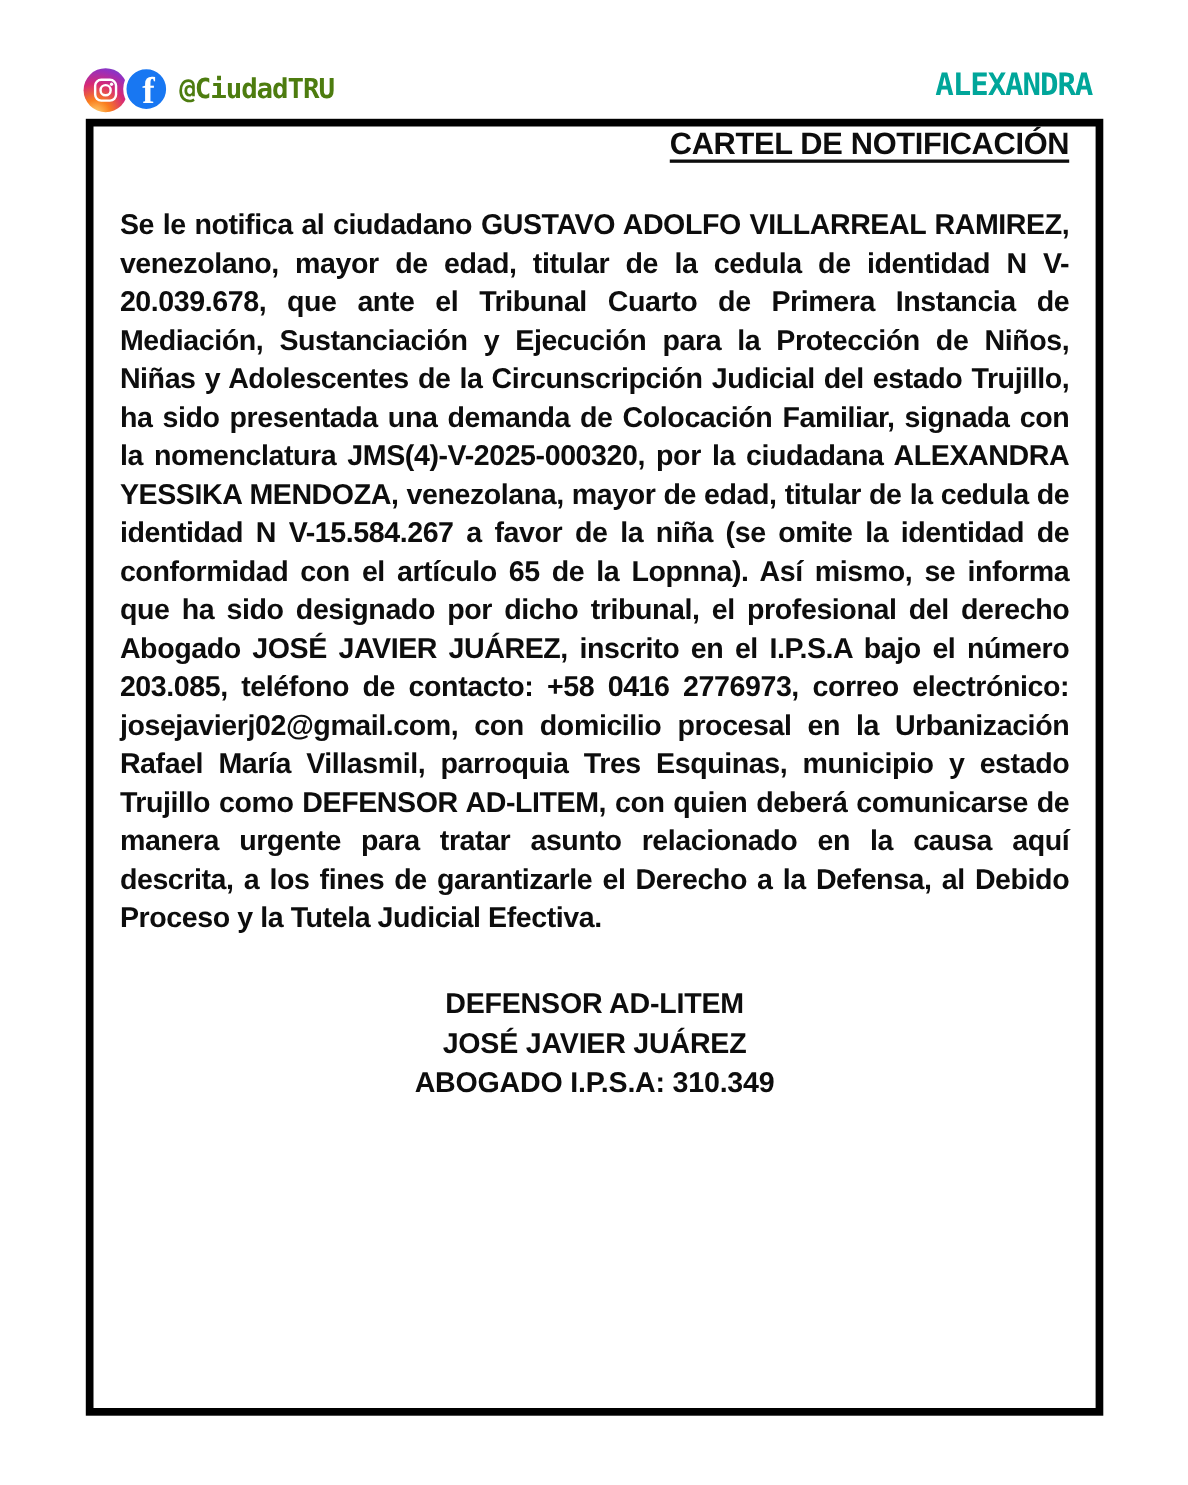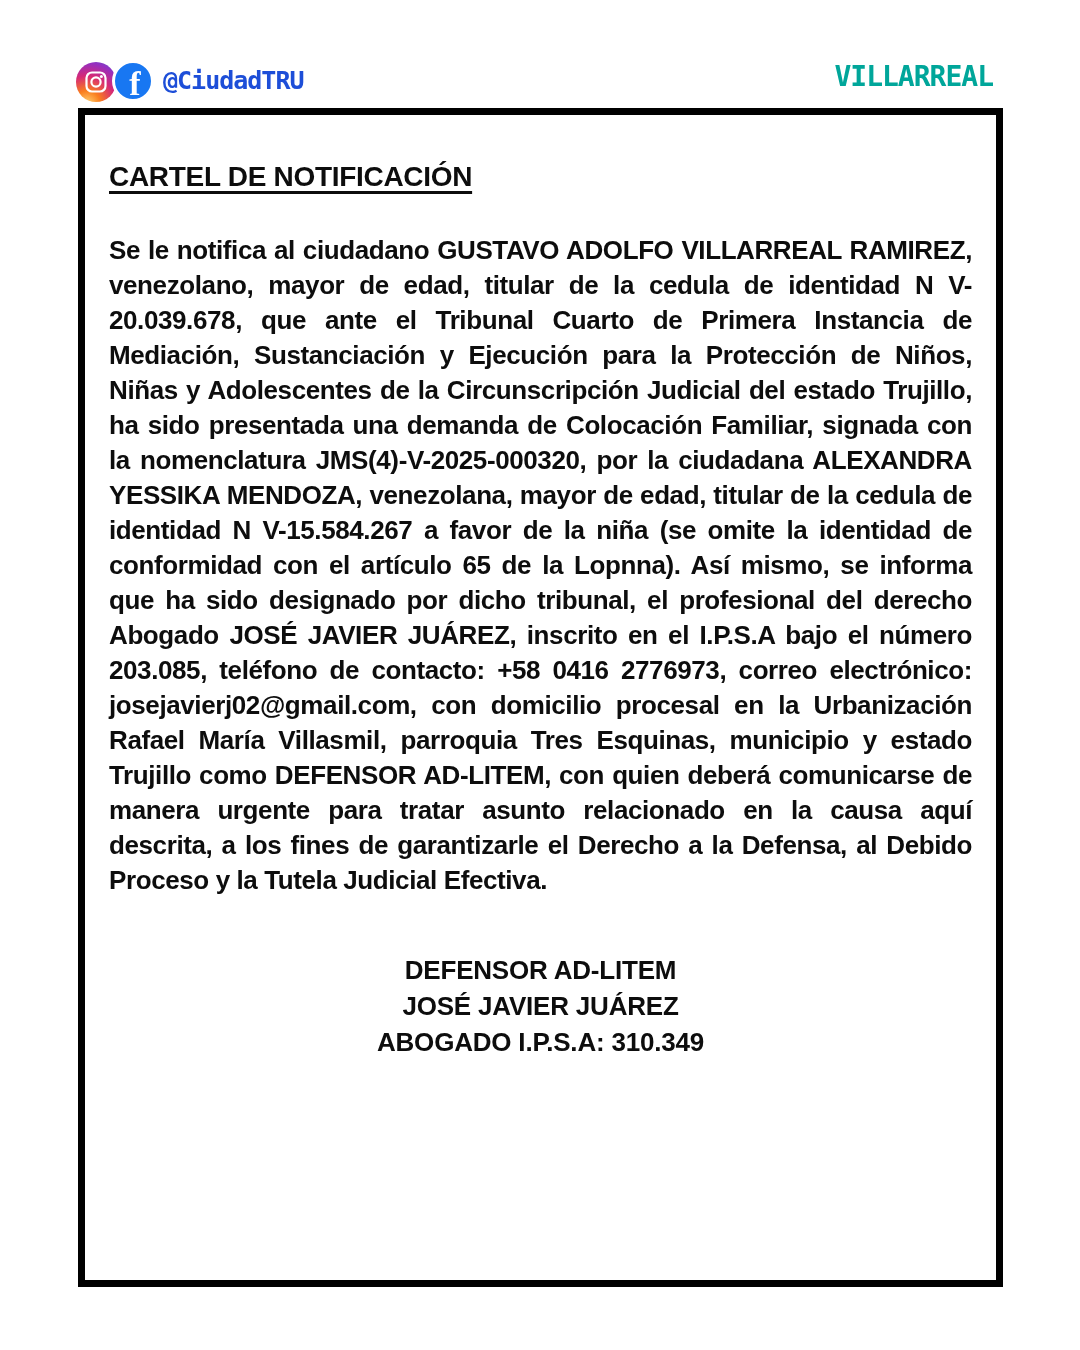--- a/index.html
+++ b/index.html
@@ -36,21 +36,21 @@
   .fb-f {
     color: #ffffff; font-family: "Liberation Serif", serif;
     font-weight: bold; font-size: 34px; line-height: 30px;
     margin-right: -4px;
   }
 
   .handle {
     position: absolute; left: 163px; top: 66px;
     font-family: "DejaVu Sans Mono", monospace;
     font-weight: bold; font-size: 25px; letter-spacing: -1px;
-    color: #1d4ed8;
+    color: #4d7c0f;
   }
 
   .date-line {
     position: absolute; left: 50%; top: 68px; transform: translateX(-50%);
     font-size: 17.5px; font-weight: bold; letter-spacing: -0.2px;
     white-space: nowrap; color: #111111;
   }
 
   .publicidad {
     position: absolute; right: 87px; top: 60px;
@@ -60,35 +60,34 @@
 
   
   .notice-box {
     position: absolute; left: 78px; top: 108px;
     width: 925px; height: 1179px;
     border: 7px solid #000000;
     background: #ffffff;
     padding: 0 24px;
   }
   .notice-title {
-    margin-top: 46px;
-    text-align: left;
+    text-align: right;
     font-size: 28px; font-weight: bold; letter-spacing: -0.3px;
     text-decoration: underline;
     text-underline-offset: 5px;
     text-decoration-thickness: 3px;
   }
   .notice-body {
     margin-top: 40px;
     font-size: 26px; font-weight: bold;
     letter-spacing: -0.4px;
     line-height: 35px;
     text-align: justify;
   }
-  .signature { margin-top: 54px; text-align: center; }
+  .signature { margin-top: 42px; text-align: center; }
   .signature-line {
     font-size: 26px; font-weight: bold; letter-spacing: -0.2px;
     line-height: 36px;
   }
 </style>
 </head>
 <body>
 
 <div class="page">
 
@@ -103,21 +102,21 @@
         </svg>
       </div>
       <div class="fb-circle">
         <span class="fb-f">f</span>
       </div>
     </div>
 
     <div class="handle">@CiudadTRU</div>
 
 
-    <div class="publicidad" style="color: rgb(0, 166, 154);">VILLARREAL</div>
+    <div class="publicidad" style="color: rgb(0, 166, 154);">ALEXANDRA</div>
   </div>
 
   <div class="notice-box">
 
     <div class="notice-title">CARTEL DE NOTIFICACIÓN</div>
 
     <p class="notice-body">Se le notifica al ciudadano GUSTAVO ADOLFO VILLARREAL RAMIREZ, venezolano, mayor de edad, titular de la cedula de identidad N V-20.039.678, que ante el Tribunal Cuarto de Primera Instancia de Mediación, Sustanciación y Ejecución para la Protección de Niños, Niñas y Adolescentes de la Circunscripción Judicial del estado Trujillo, ha sido presentada una demanda de Colocación Familiar, signada con la nomenclatura JMS(4)-V-2025-000320, por la ciudadana ALEXANDRA YESSIKA MENDOZA, venezolana, mayor de edad, titular de la cedula de identidad N V-15.584.267 a favor de la niña (se omite la identidad de conformidad con el artículo 65 de la Lopnna). Así mismo, se informa que ha sido designado por dicho tribunal, el profesional del derecho Abogado JOSÉ JAVIER JUÁREZ, inscrito en el I.P.S.A bajo el número 203.085, teléfono de contacto: +58 0416 2776973, correo electrónico: josejavierj02@gmail.com, con domicilio procesal en la Urbanización Rafael María Villasmil, parroquia Tres Esquinas, municipio y estado Trujillo como DEFENSOR AD-LITEM, con quien deberá comunicarse de manera urgente para tratar asunto relacionado en la causa aquí descrita, a los fines de garantizarle el Derecho a la Defensa, al Debido Proceso y la Tutela Judicial Efectiva.</p>
 
     <div class="signature">
       <div class="signature-line">DEFENSOR AD-LITEM</div>

